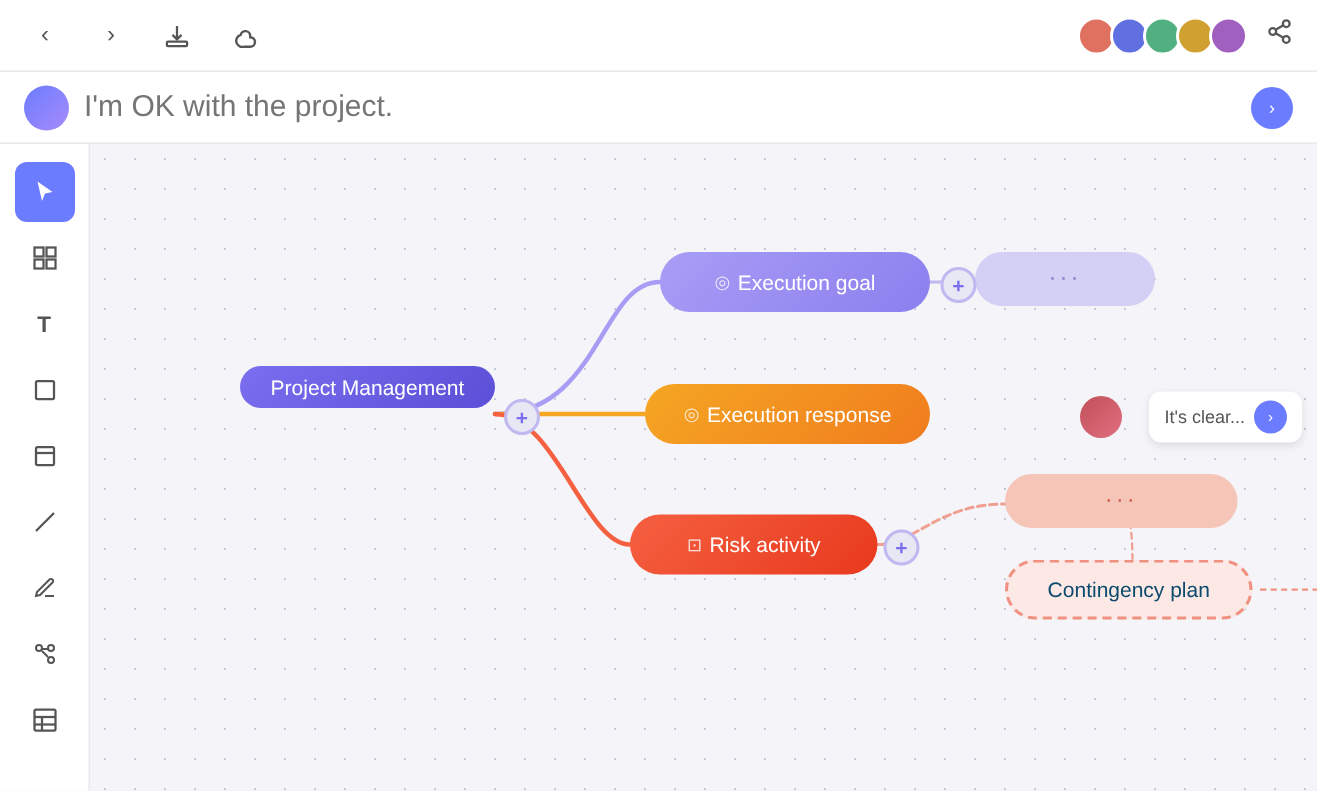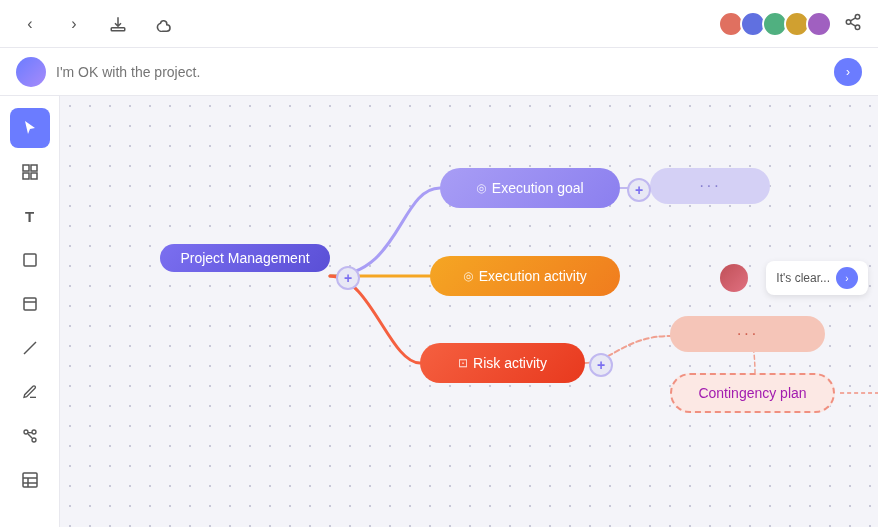--- a/index.html
+++ b/index.html
@@ -86,21 +86,21 @@
       width: 30px;
       height: 30px;
       border-radius: 50%;
       background: linear-gradient(135deg, #6b7cff, #a78bfa);
       flex-shrink: 0;
     }
     .chat-input {
       flex: 1;
       border: none;
       outline: none;
-      font-size: 14px;
+      font-size: 20px;
       color: #999;
       background: transparent;
     }
     .chat-send-btn {
       width: 28px;
       height: 28px;
       border-radius: 50%;
       background: #6b7cff;
       border: none;
       cursor: pointer;
@@ -206,21 +206,21 @@
       left: 610px; top: 220px;
       width: 155px; height: 36px;
       background: #f5c5b8;
       color: #d06050;
     }
 
     .node-contingency {
       left: 610px; top: 277px;
       width: 165px; height: 40px;
       background: #fce8e4;
-      color: #a21caf;
+      color: #0c4a6e;
       border: 2px dashed #f09080;
       border-radius: 40px;
       align-items: center;
     }
 
     
     .plus-btn {
       position: absolute;
       width: 24px;
       height: 24px;
@@ -430,21 +430,21 @@
     <span>Project Management</span>
   </div>
 
   <div class="node node-management-goal">
     <span class="node-icon">◎</span>
     <span>Execution goal</span>
   </div>
 
   <div class="node node-execution">
     <span class="node-icon">◎</span>
-    <span>Execution activity</span>
+    <span>Execution response</span>
   </div>
 
   <div class="node node-risk-response">
     <span class="node-icon">⊡</span>
     <span>Risk activity</span>
   </div>
 
   <div class="node node-placeholder-top">
     <span class="dots">···</span>
   </div>

